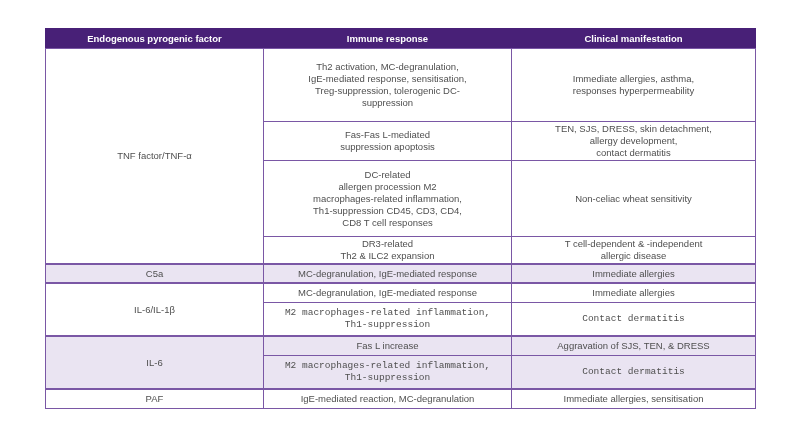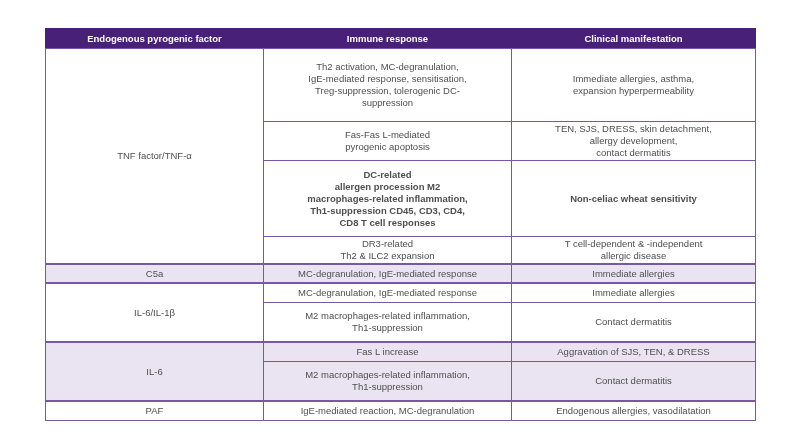--- a/index.html
+++ b/index.html
@@ -44,24 +44,24 @@
     font-size: 9.5px;
     white-space: nowrap;
     border-color: var(--header_bg, #482077);
     border-bottom-color: var(--border, #7a57a5);
   }
   tr.shade td { background: var(--band_bg, #eae4f2); }
   tr.g-start td { border-top-width: 2px; }
   .h20 { height: 20px; }
   .h73 { height: 73px; }
   .h35 { height: 35px; }
-  .h76 { height: 76px; font-weight: bold; }
+  .h76 { height: 76px; }
   .h32 { height: 24px; }
   .h19 { height: 19px; }
-  .h34 { height: 40px; }
+  .h34 { height: 34px; font-family: Liberation Mono, monospace; }
 </style>
 </head>
 <body>
 
 <div class="stage">
   <table class="pyro">
     <colgroup>
       <col style="width:218px">
       <col style="width:248px">
       <col style="width:244px">
@@ -75,25 +75,25 @@
     </thead>
     <tbody>
 
       <tr class="h73">
         <td rowspan="4">TNF factor/TNF-α</td>
         <td>Th2 activation, MC-degranulation,
 IgE-mediated response, sensitisation,
 Treg-suppression, tolerogenic DC-
 suppression</td>
         <td>Immediate allergies, asthma,
-expansion hyperpermeability</td>
+responses hyperpermeability</td>
       </tr>
       <tr class="h35">
         <td>Fas-Fas L-mediated
-pyrogenic apoptosis</td>
+suppression apoptosis</td>
         <td>TEN, SJS, DRESS, skin detachment,
 allergy development,
 contact dermatitis</td>
       </tr>
       <tr class="h76">
         <td>DC-related
 allergen procession M2
 macrophages-related inflammation,
 Th1-suppression CD45, CD3, CD4,
 CD8 T cell responses</td>
@@ -130,17 +130,17 @@
       </tr>
       <tr class="h34 shade">
         <td>M2 macrophages-related inflammation,
 Th1-suppression</td>
         <td>Contact dermatitis</td>
       </tr>
 
       <tr class="h19 g-start">
         <td>PAF</td>
         <td>IgE-mediated reaction, MC-degranulation</td>
-        <td>Endogenous allergies, vasodilatation</td>
+        <td>Immediate allergies, sensitisation</td>
       </tr>
     </tbody>
   </table>
 </div>
 
 </body></html>

